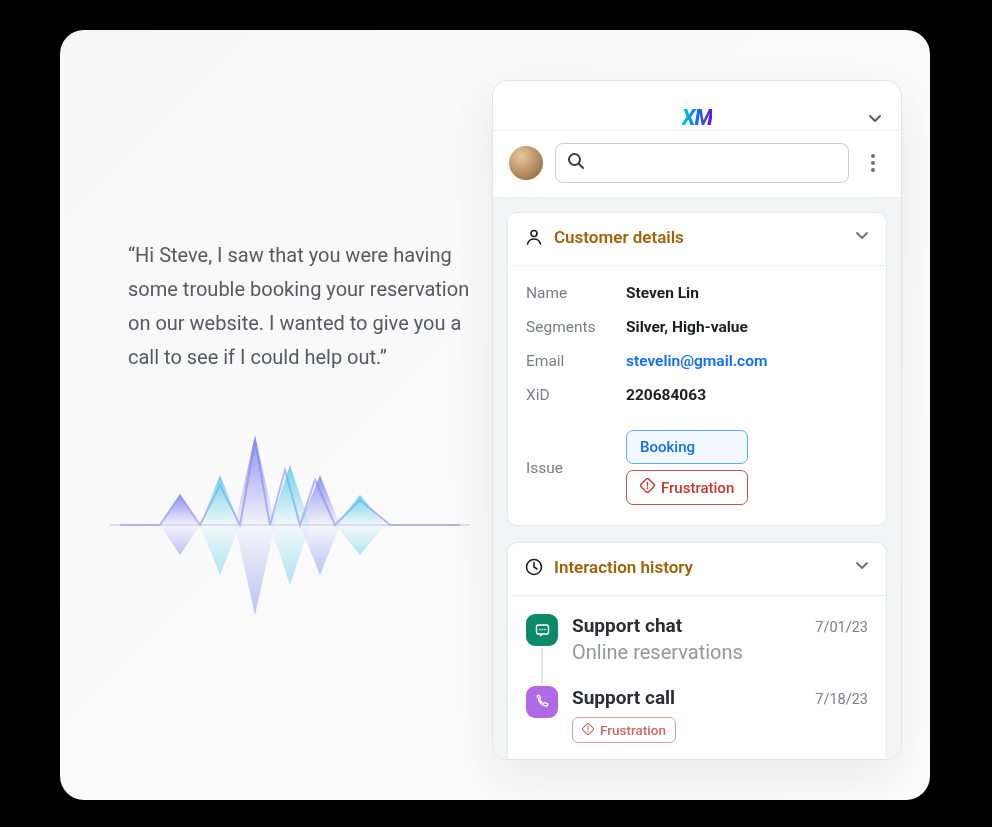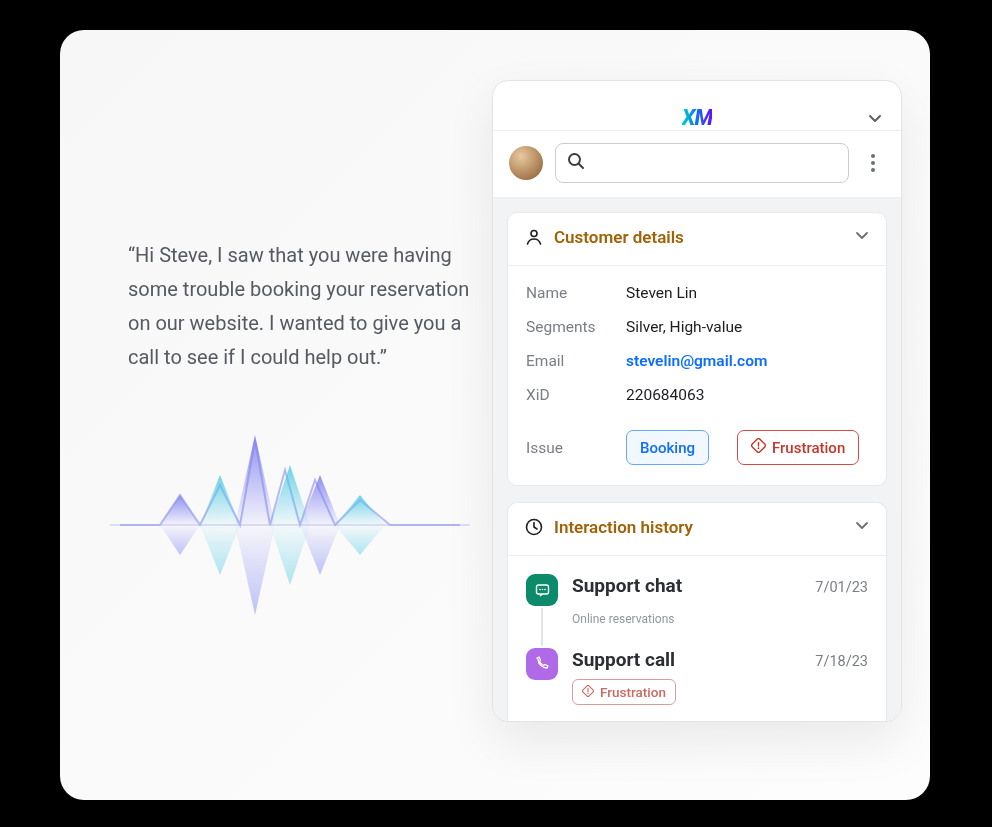--- a/index.html
+++ b/index.html
@@ -138,24 +138,24 @@
       padding: 18px 18px 20px 18px;
     }
     .kv-row {
       display: flex;
       align-items: center;
       margin-bottom: 16px;
       font-size: 15.5px;
     }
     .kv-row:last-child { margin-bottom: 0; }
     .kv-label { width: 100px; color: #7a7e85; }
-    .kv-val { color: #1c1e21; }
+    .kv-val { color: #1c1e21; font-weight: bold; }
     .kv-val.link { color: #0d6efd; font-weight: 600; cursor: pointer; }
     .issue-row { margin-top: 26px; }
-    .tag-group { display: flex; gap: 28px; }
+    .tag-group { display: flex; gap: 6px; flex-direction: column; }
     .tag {
       display: inline-flex; align-items: center; gap: 6px;
       padding: 7px 13px; border-radius: 7px;
       font-size: 15px; font-weight: 500;
     }
     .tag.booking { border: 1.5px solid #64a9f7; color: #0d6efd; background: #f2f8ff; }
     .tag.frustration { border: 1.5px solid #d24a4a; color: #c7362a; background: #fff; }
     .tag.frustration-sm { border: 1.5px solid #e19a9a; color: #c96a63; background: #fff; font-size: 13.5px; padding: 4px 9px; border-radius: 6px;}
 
     .history-body { padding: 18px 18px 10px 18px; }
@@ -170,21 +170,21 @@
     .hist-icon.green { background: #0d8a6a; }
     .hist-icon.purple { background: #b06ae8; }
     .hist-line {
       position: absolute; left: 15px; top: 34px; bottom: 2px;
       width: 2px; background: #e1e3e6;
     }
     .hist-main { flex: 1; }
     .hist-top { display: flex; justify-content: space-between; align-items: baseline; }
     .hist-title { font-weight: 700; color: #2b2e33; font-size: 19px; }
     .hist-date { color: #7a7e85; font-size: 14.5px; }
-    .hist-sub { color: #9097a0; font-size: 12px; margin-top: 15px; }
+    .hist-sub { color: #9097a0; font-size: 20px; margin-top: 3px; }
     .hist-tags { margin-top: 8px; }
   </style>
 </head>
 <body>
 
 <div class="canvas">
 
   <div class="quote-block">“Hi Steve, I saw that you were having some trouble booking your reservation on our website. I wanted to give you a call to see if I could help out.”</div>
 
   <div class="waveform">

